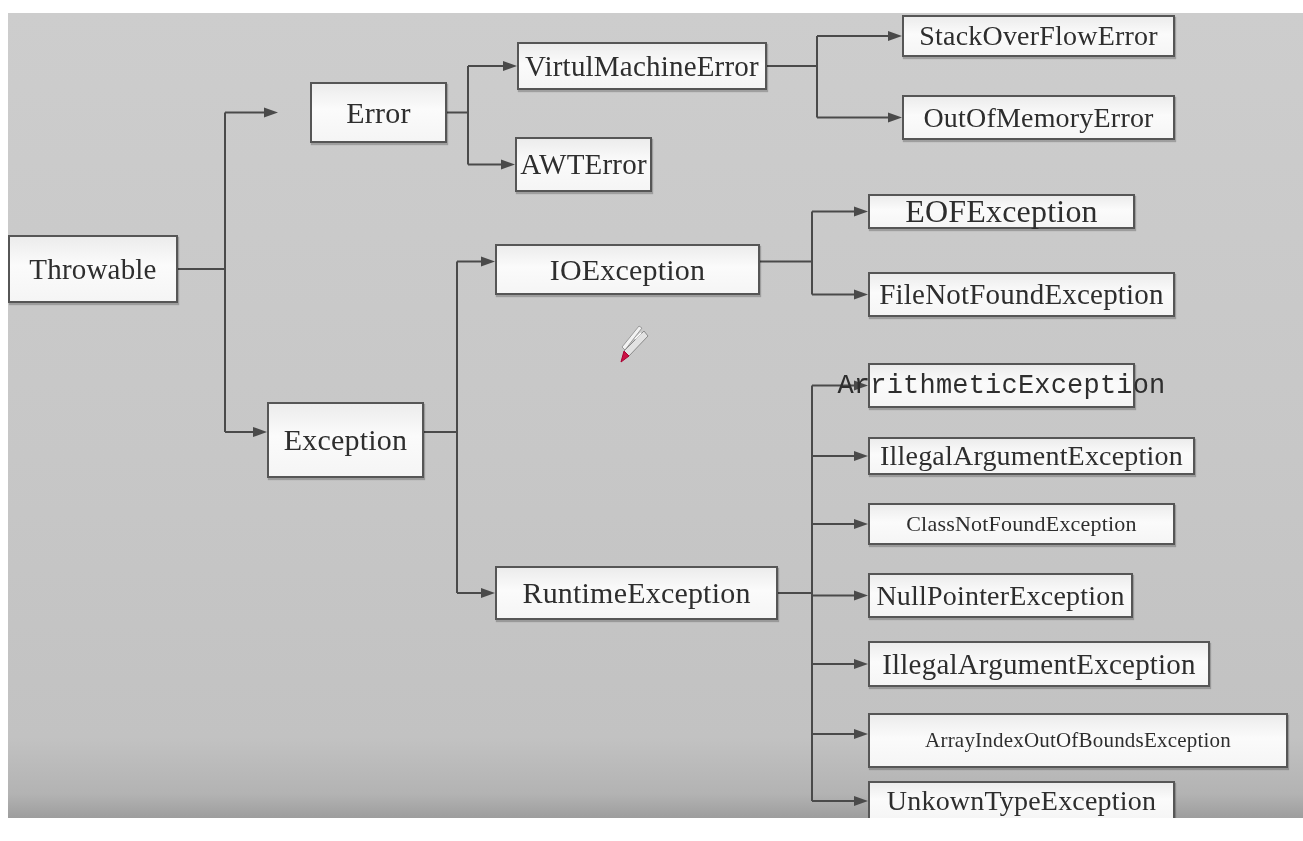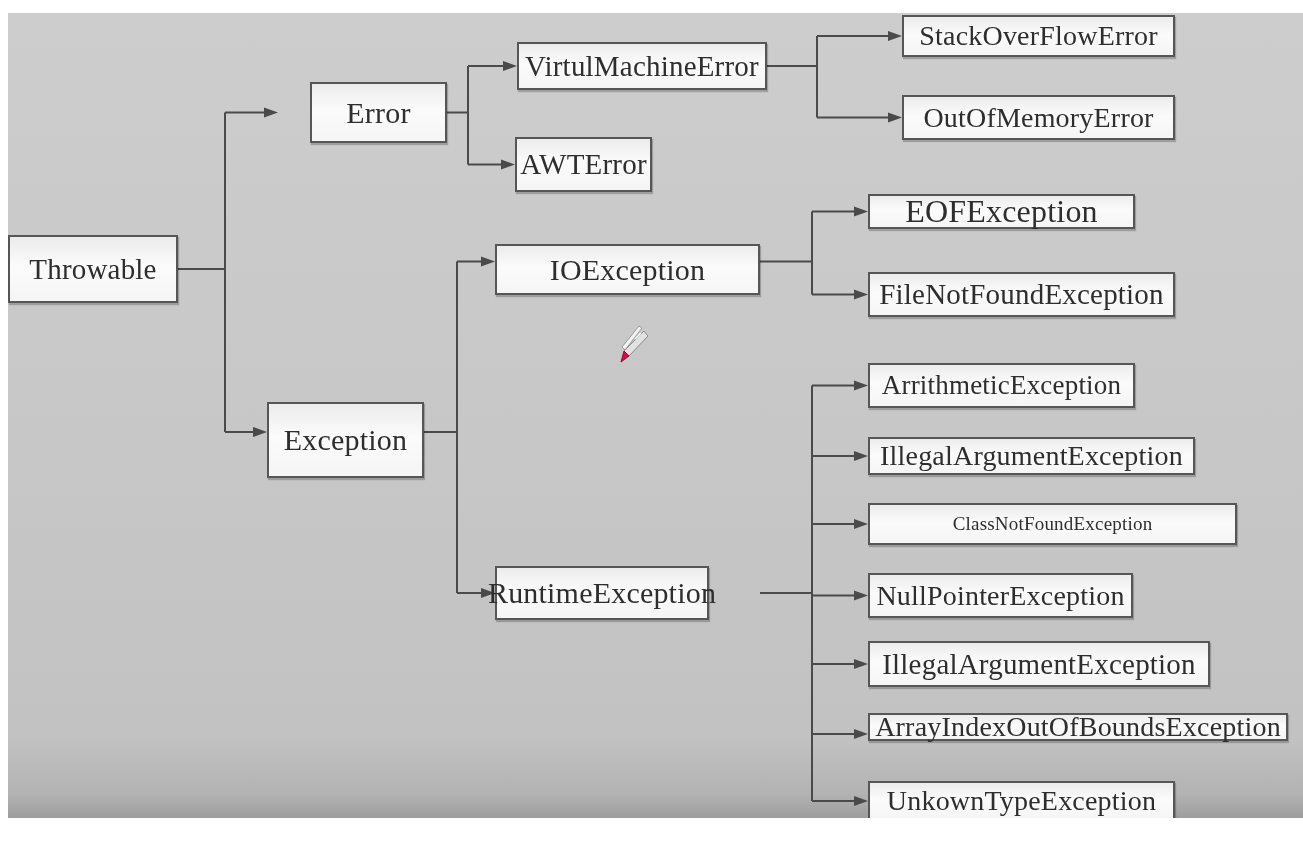--- a/index.html
+++ b/index.html
@@ -80,31 +80,31 @@
       <line x1="804" y1="372.5" x2="804" y2="788" stroke="#4a4a4a" stroke-width="2"></line>
     </svg>
 
   <div id="node-layer">
       <div class="node" style="left: 0px; top: 222px; width: 170px; height: 68px; font-size: 29px;">Throwable</div>
       <div class="node" style="left: 262px; top: 69px; width: 137px; height: 61px; font-size: 30px; margin-left: 40px;">Error</div>
       <div class="node" style="left: 259px; top: 389px; width: 157px; height: 76px; font-size: 30px;">Exception</div>
       <div class="node" style="left: 509px; top: 29px; width: 250px; height: 48px; font-size: 29px;">VirtulMachineError</div>
       <div class="node" style="left: 507px; top: 124px; width: 137px; height: 55px; font-size: 29px;">AWTError</div>
       <div class="node" style="left: 487px; top: 223px; width: 265px; height: 51px; font-size: 30px; margin-top: 8px;">IOException</div>
-      <div class="node" style="left: 487px; top: 553px; width: 214px; height: 54px; font-size: 30px;">RuntimeException</div>
+      <div class="node" style="left: 487px; top: 553px; width: 283px; height: 54px; font-size: 30px;">RuntimeException</div>
       <div class="node" style="left: 894px; top: 2px; width: 273px; height: 42px; font-size: 28px;">StackOverFlowError</div>
       <div class="node" style="left: 894px; top: 82px; width: 273px; height: 45px; font-size: 28px;">OutOfMemoryError</div>
       <div class="node" style="left: 860px; top: 181px; width: 267px; height: 35px; font-size: 32px;">EOFException</div>
       <div class="node" style="left: 860px; top: 259px; width: 307px; height: 45px; font-size: 29px;">FileNotFoundException</div>
-      <div class="node" style="left: 860px; top: 350px; width: 267px; height: 45px; font-size: 27px;">ArrithmeticException</div>
+      <div class="node" style="left: 860px; top: 350px; width: 267px; height: 45px; font-size: 27px; font-family: Liberation Mono, monospace;">ArrithmeticException</div>
       <div class="node" style="left: 860px; top: 424px; width: 327px; height: 38px; font-size: 28px;">IllegalArgumentException</div>
-      <div class="node" style="left: 860px; top: 490px; width: 369px; height: 42px; font-size: 19px;">ClassNotFoundException</div>
+      <div class="node" style="left: 860px; top: 490px; width: 307px; height: 42px; font-size: 22px;">ClassNotFoundException</div>
       <div class="node" style="left: 860px; top: 560px; width: 265px; height: 45px; font-size: 28px;">NullPointerException</div>
       <div class="node" style="left: 860px; top: 628px; width: 342px; height: 46px; font-size: 29px;">IllegalArgumentException</div>
-      <div class="node" style="left: 860px; top: 700px; width: 420px; height: 28px; font-size: 28px;">ArrayIndexOutOfBoundsException</div>
+      <div class="node" style="left: 860px; top: 700px; width: 420px; height: 55px; font-size: 21px;">ArrayIndexOutOfBoundsException</div>
       <div class="node" style="left: 860px; top: 768px; width: 307px; height: 40px; font-size: 28px;">UnkownTypeException</div>
     </div>
 </div>
 
 <div class="cursor" id="cursor" style="left: 615px; top: 325px;">
   <svg width="34" height="44" viewBox="0 0 34 44" xmlns="http://www.w3.org/2000/svg">
     <polygon points="24,1 27,3 10,25 7,22" fill="#f2f2f2" stroke="#9a9a9a" stroke-width="1"></polygon>
     <polygon points="29,6 33,11 14,31 9,26" fill="#e2e2e2" stroke="#8a8a8a" stroke-width="1"></polygon>
     <polygon points="9,26 14,31 6,37" fill="#cc1144" stroke="#aa0033" stroke-width="1"></polygon>
     <line x1="20" y1="14" x2="26" y2="8" stroke="#ffffff" stroke-width="1.5"></line>

